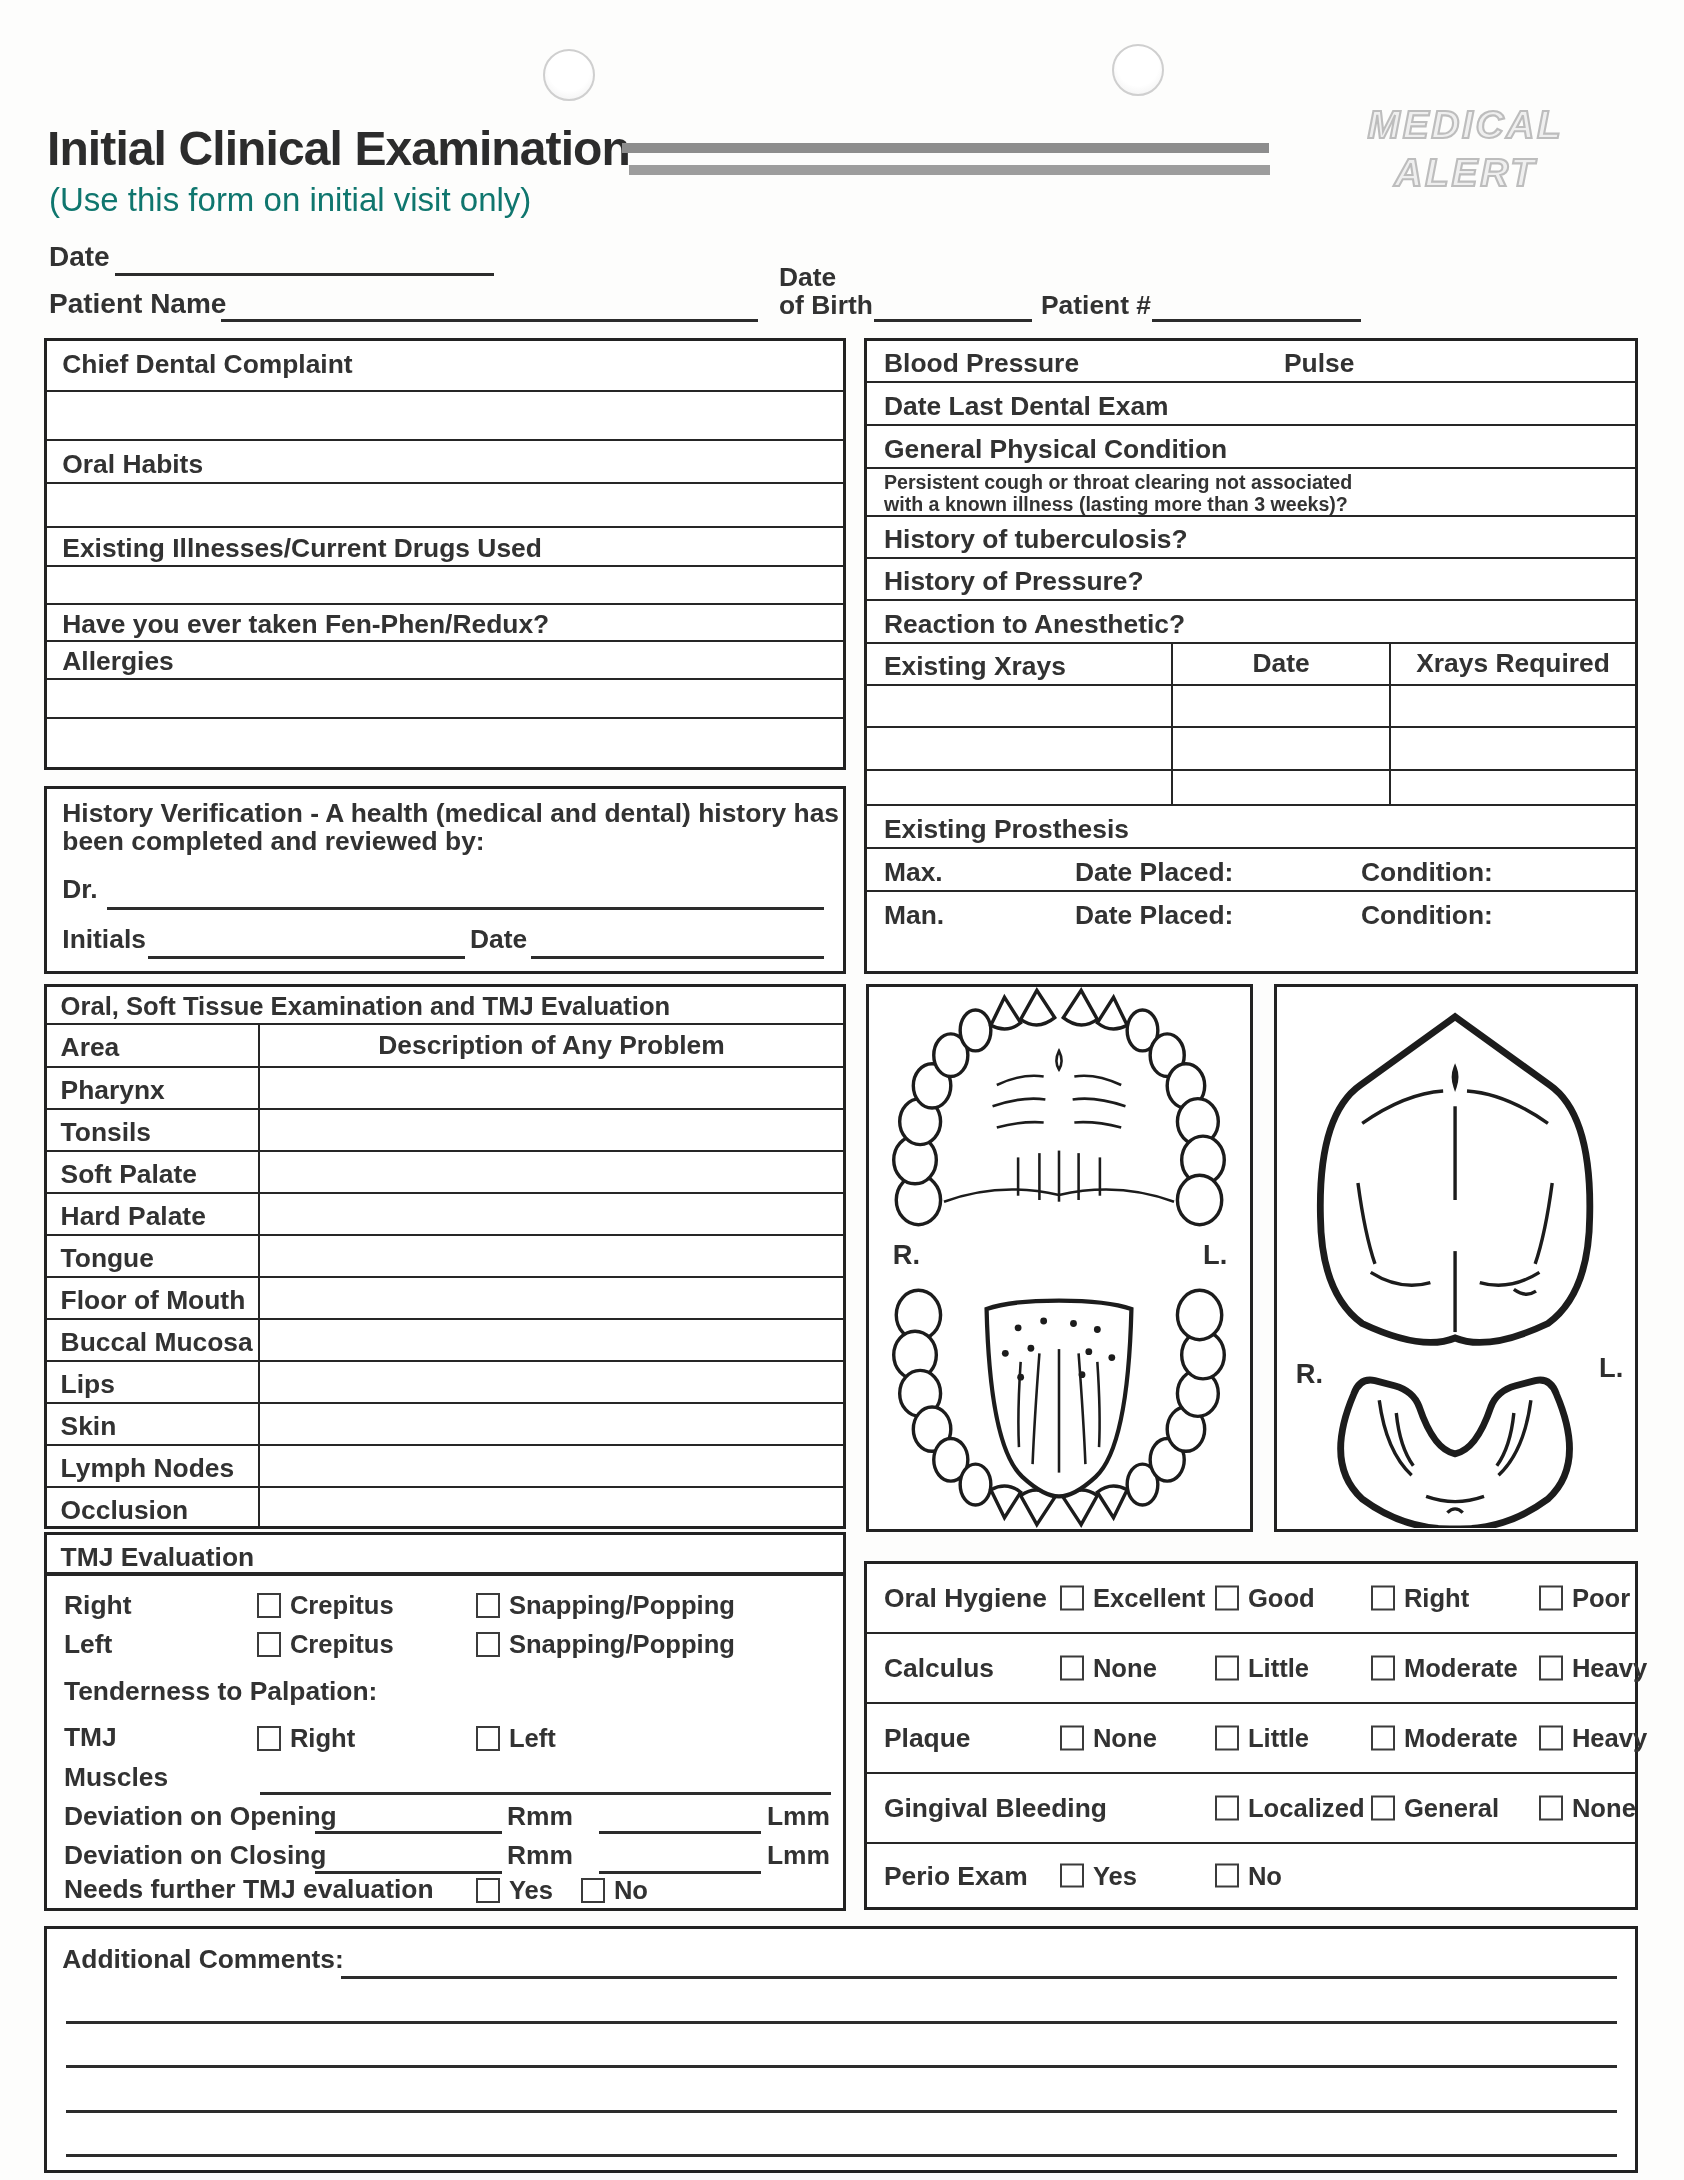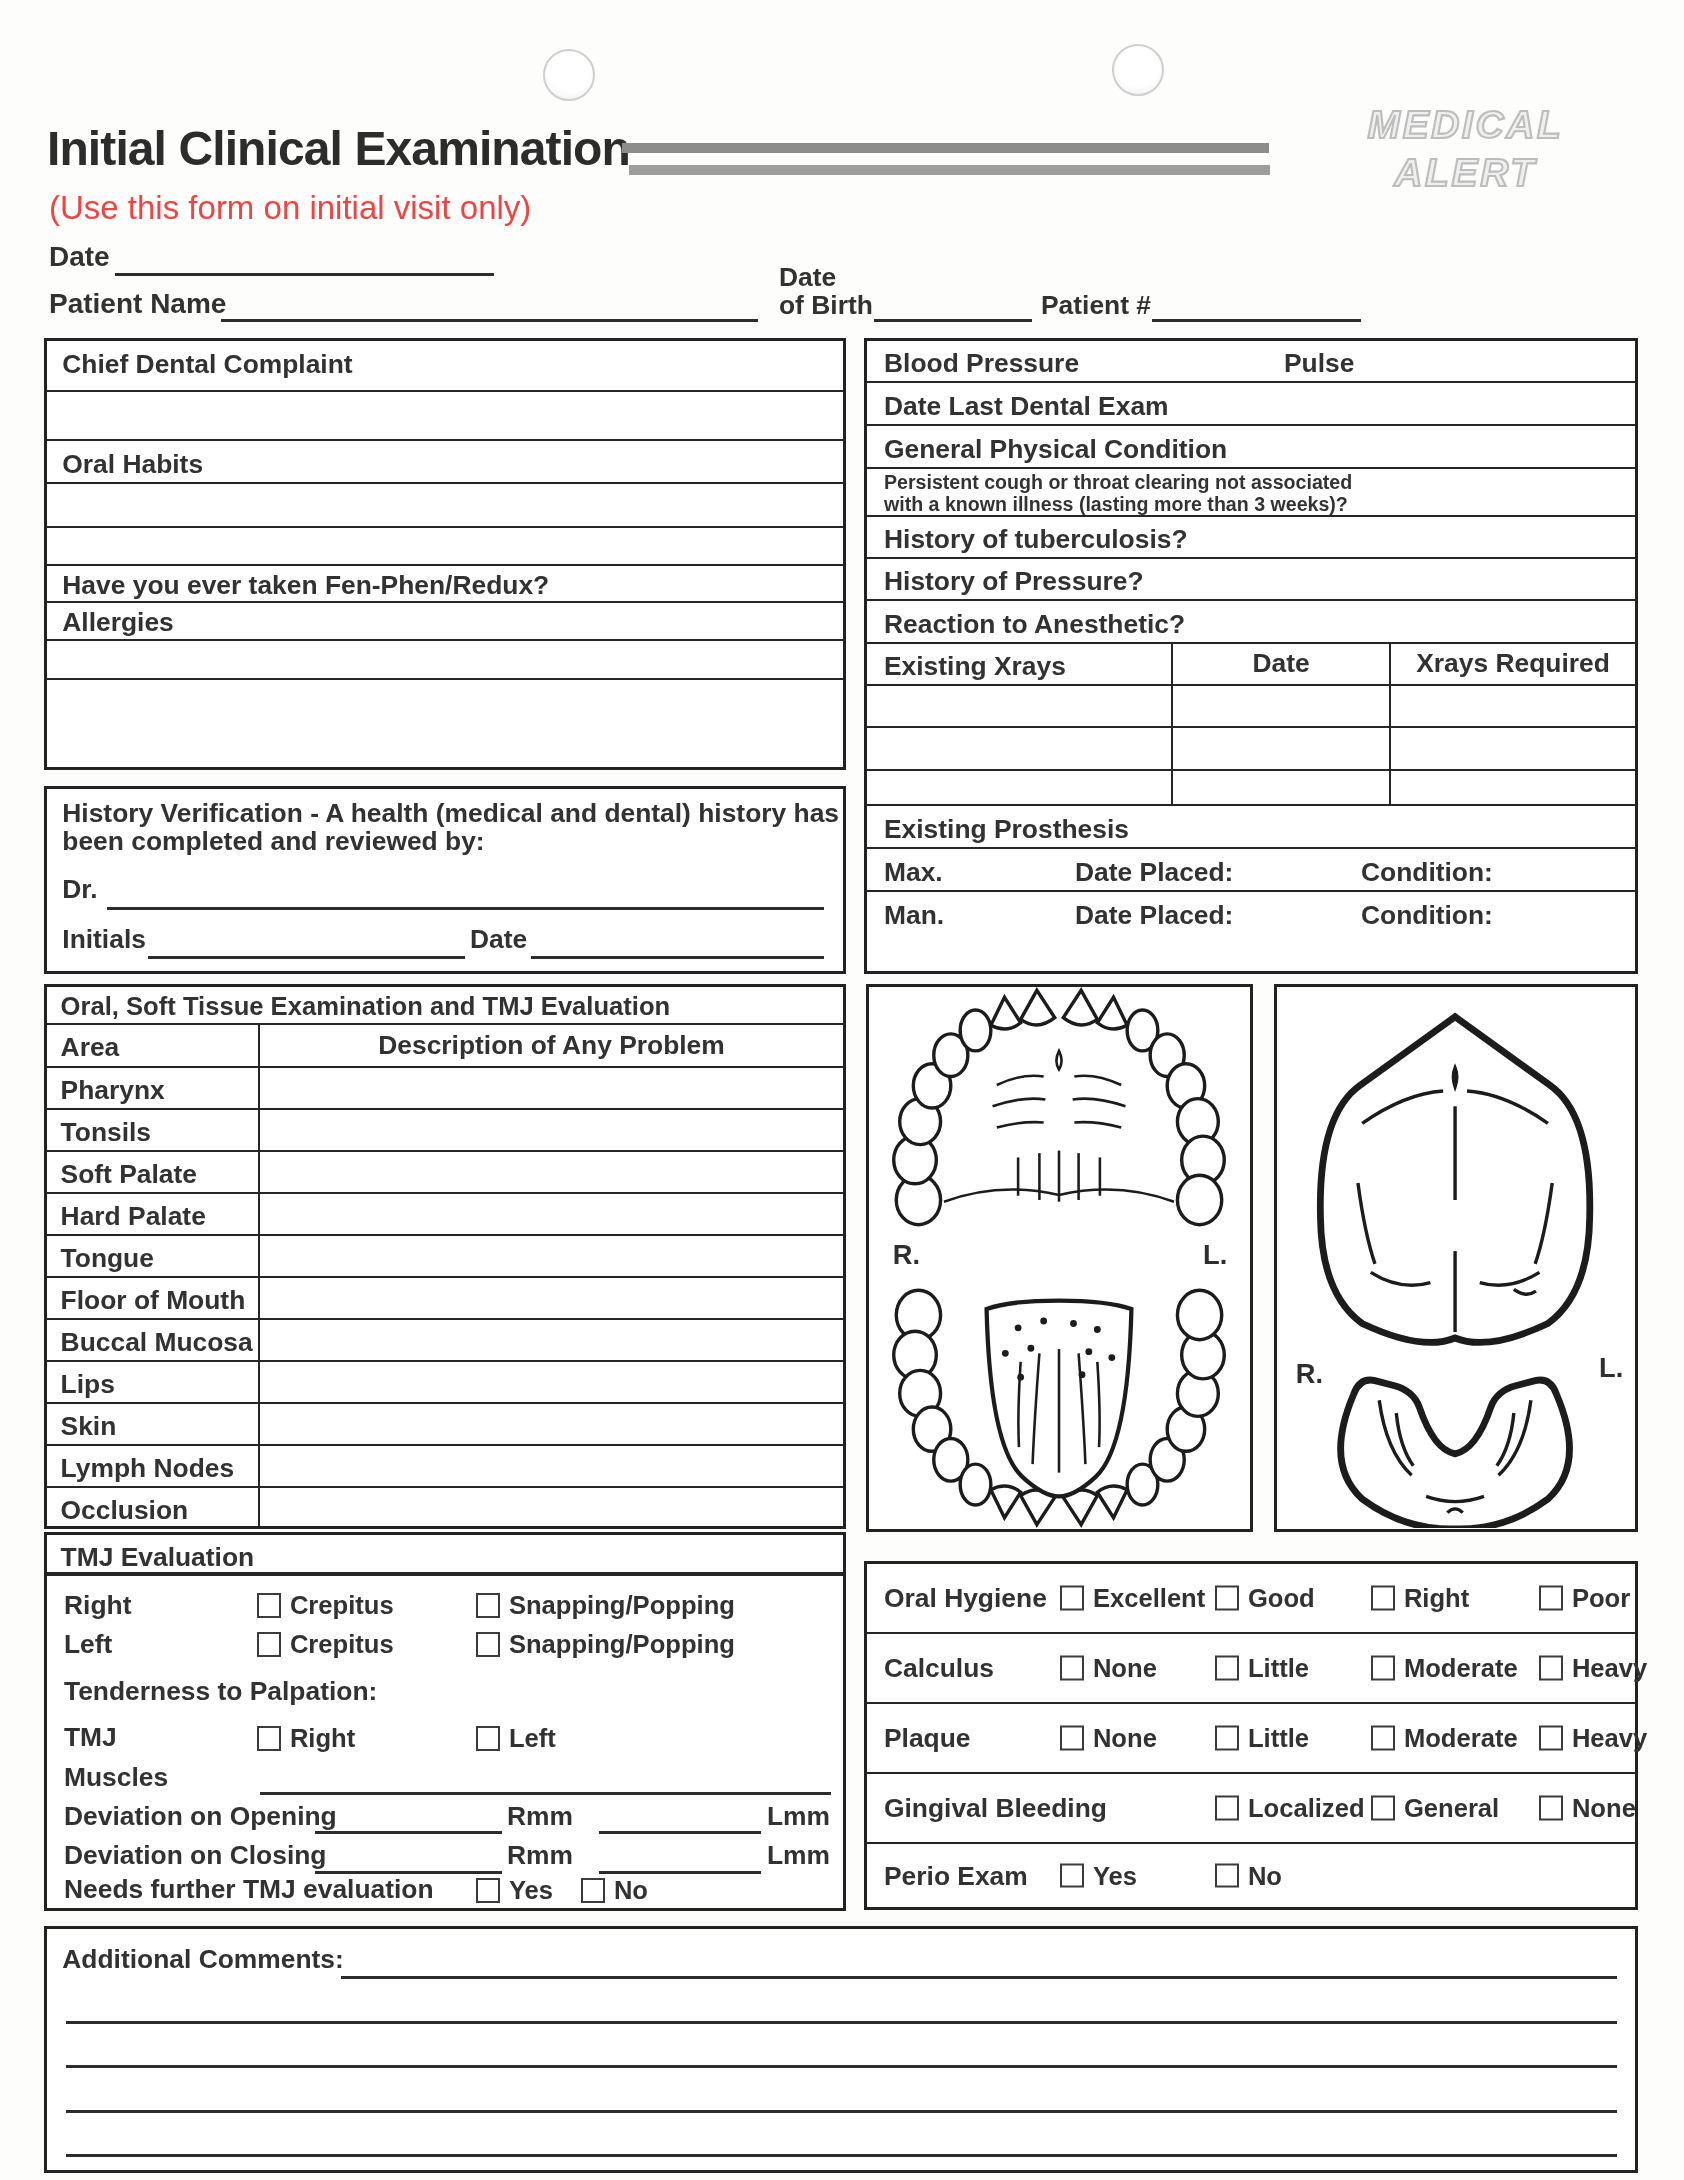--- a/index.html
+++ b/index.html
@@ -30,21 +30,21 @@
 <body>
 
 <div class="page">
 
   <div class="punch" style="left:543px;top:49px;"></div>
   <div class="punch" style="left:1112px;top:44px;"></div>
 
   <div class="abs b" style="left:47px;top:121px;font-size:48px;letter-spacing:-0.9px;color:#2c2c2c;">Initial Clinical Examination</div>
   <div class="graybar" style="left:622px;top:143px;width:647px;background:#8d8d8d;"></div>
   <div class="graybar" style="left:629px;top:165px;width:641px;background:#9d9d9d;"></div>
-  <div class="abs" style="left:49px;top:189px;font-size:33px;color:#ef4444;">(Use this form on initial visit only)</div>
+  <div class="abs" style="left:49px;top:181px;font-size:33px;color:#0f766e;">(Use this form on initial visit only)</div>
 
   <div class="abs medalert" style="left:1325px;top:101px;width:281px;">
     <div>MEDICAL</div>
     <div>ALERT</div>
   </div>
 
   <div class="abs lab" style="left:49px;top:241px;font-size:28px;">Date</div>
   <div class="ul" style="left:115px;top:273px;width:379px;"></div>
 
   <div class="abs lab" style="left:49px;top:288px;font-size:28px;">Patient Name</div>
@@ -62,20 +62,23 @@
         <span class="lab pad abs">Chief Dental Complaint</span>
       </div>
     <div class="row" style="height:49px;">
         <span class="abs"></span>
       </div>
     <div class="row" style="height:43px;">
         <span class="lab pad abs">Oral Habits</span>
       </div>
     <div class="row" style="height:44px;">
         <span class="abs"></span>
+      </div>
+    <div class="row" style="height:39px;">
+        <span class="lab pad abs" style="padding-top:5.1px;">Existing Illnesses/Current Drugs Used</span>
       </div>
     <div class="row" style="height:38px;">
         <span class="abs"></span>
       </div>
     <div class="row" style="height:37px;">
         <span class="lab pad abs" style="padding-top:4.3px;">Have you ever taken Fen-Phen/Redux?</span>
       </div>
     <div class="row" style="height:38px;">
         <span class="lab pad abs" style="padding-top:4.3px;">Allergies</span>
       </div>

